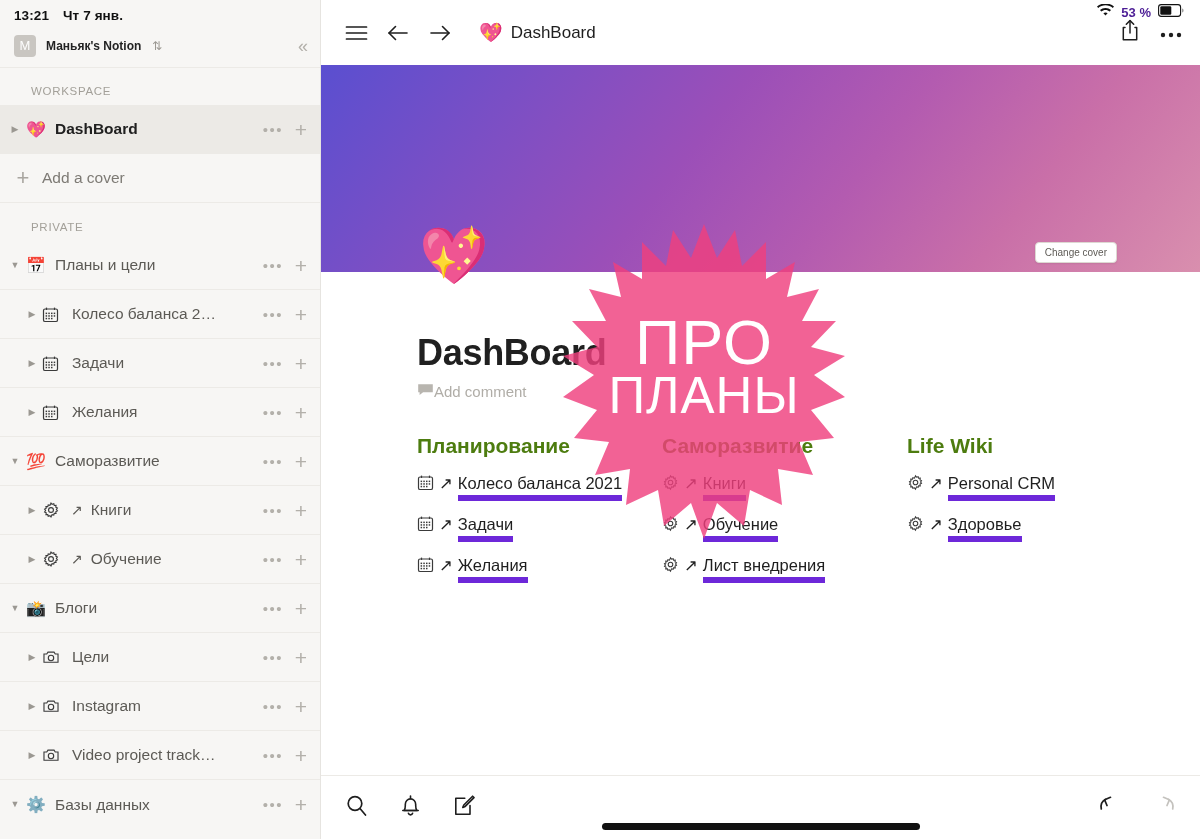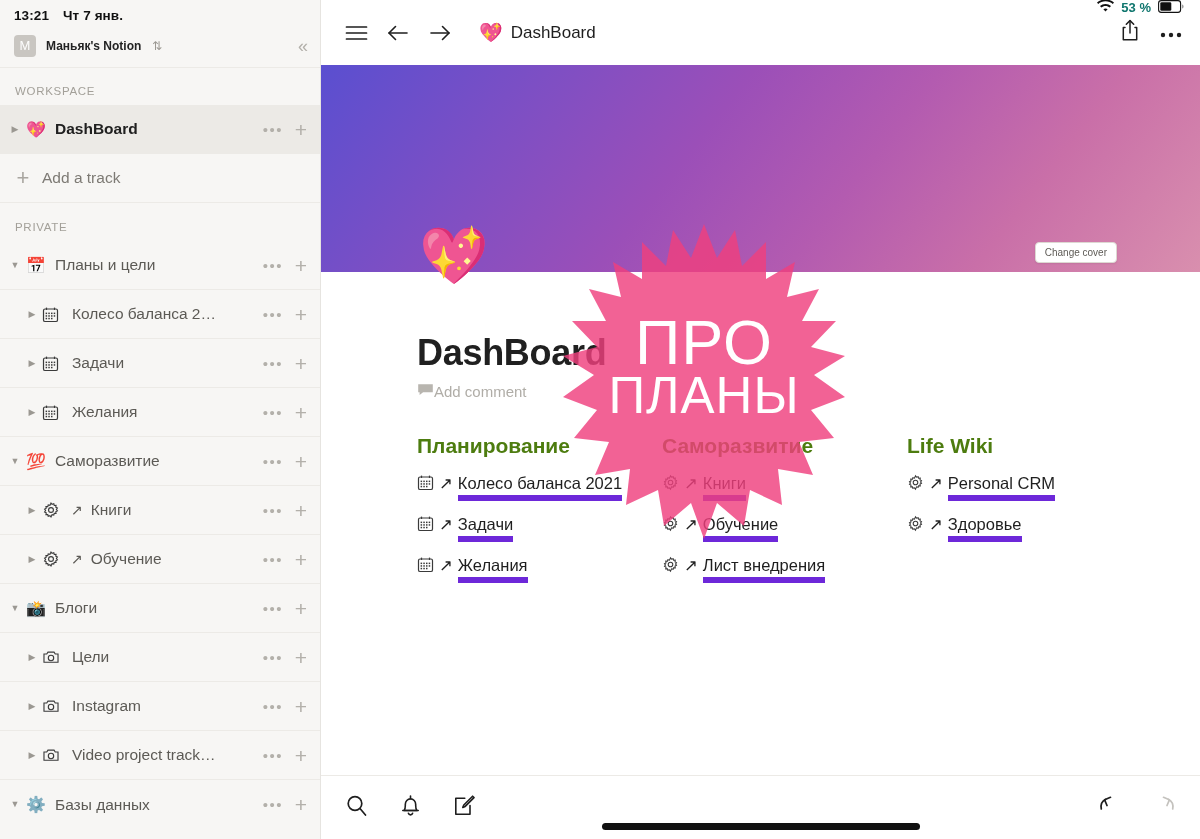--- a/index.html
+++ b/index.html
@@ -38,21 +38,21 @@
     background: #c9c6c1; color: #fdfdfd;
     font-size: 13px; display: flex; align-items: center; justify-content: center;
     flex: 0 0 auto;
   }
   .ws-name { font-size: 12px; color: #232323; font-weight: bold; white-space: nowrap; }
   .ws-switch { color: #9b9892; font-size: 12px; margin-left: 1px; line-height: 1; }
   .ws-collapse { margin-left: auto; color: #b3b0aa; font-size: 18px; line-height: 1; }
 
   .section-label {
     font-size: 11.5px; color: #a3a099; letter-spacing: .7px;
-    padding: 17px 0 8px 15px; font-weight: normal;
+    padding: 17px 0 8px 31px; font-weight: normal;
   }
   .section-label.private { padding-top: 18px; }
 
   .row {
     height: 49px; display: flex; align-items: center;
     padding-right: 10px;
     border-bottom: 1px solid #eceae6;
     position: relative;
   }
   .row.active { background: #eceae6; }
@@ -87,22 +87,22 @@
     padding: 0 18px 0 24px; gap: 0px; flex: 0 0 65px;
   }
   .topbar .tb-icon { width: 42px; display: flex; align-items: center; justify-content: flex-start; color: #222; }
   .tb-title { display: flex; align-items: center; gap: 8px; margin-left: 8px; }
   .tb-title .emoji { font-size: 19px; }
   .tb-title .txt { font-size: 17px; color: #1e1e1e; }
   .tb-right { margin-left: auto; display: flex; align-items: center; gap: 20px; }
 
   .statusbar-right {
     position: absolute; top: 0; right: 16px; height: 24px;
-    display: flex; align-items: flex-start; gap: 7px;
-    font-size: 13px; color: #0f766e; font-weight: bold;
+    display: flex; align-items: center; gap: 7px;
+    font-size: 13px; color: #4c1d95; font-weight: bold;
   }
 
   .content { flex: 1 1 auto; position: relative; overflow: hidden; }
 
   .cover {
     height: 207px; width: 100%;
     background: linear-gradient(128deg, #5a4fd0 0%, #7d4fc4 22%, #9b4fb8 42%, #b35bb0 60%, #c96fa8 78%, #d98fae 100%);
     position: relative;
   }
   .change-cover {
@@ -183,21 +183,21 @@
     <div class="row active indent0">
       <span class="twisty">▶</span>
       <span class="emoji">💖</span>
       <span class="label">DashBoard</span>
       <span class="dots">•••</span>
       <span class="plus">+</span>
     </div>
 
     <div class="addpage">
       <span class="plus">+</span>
-      <span class="label">Add a track</span>
+      <span class="label">Add a cover</span>
     </div>
 
     <div class="section-label private">PRIVATE</div>
 
     <div class="row indent0">
       <span class="twisty">▼</span>
       <span class="emoji">📅</span>
       <span class="label">Планы и цели</span>
       <span class="dots">•••</span>
       <span class="plus">+</span>

